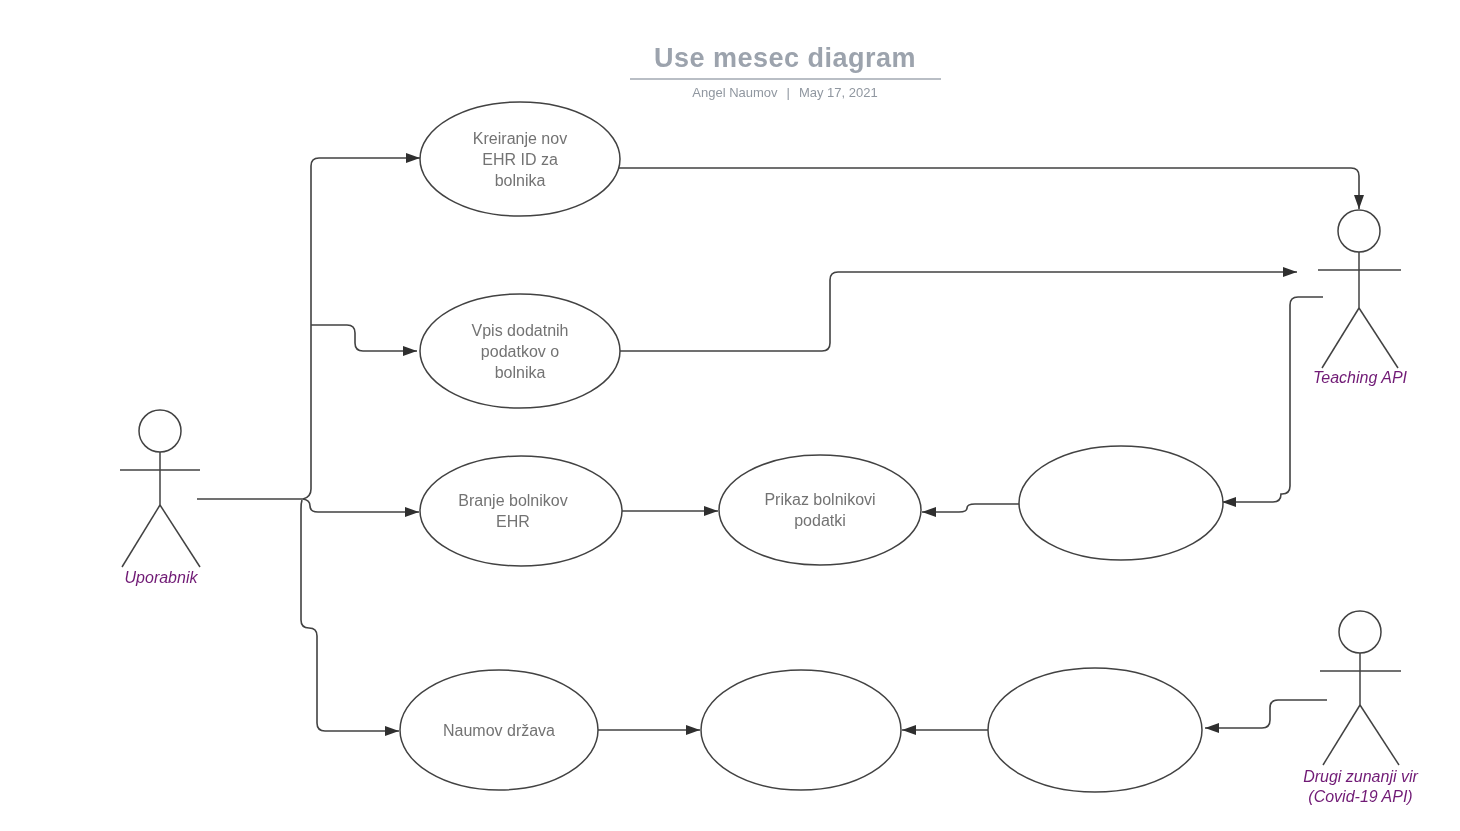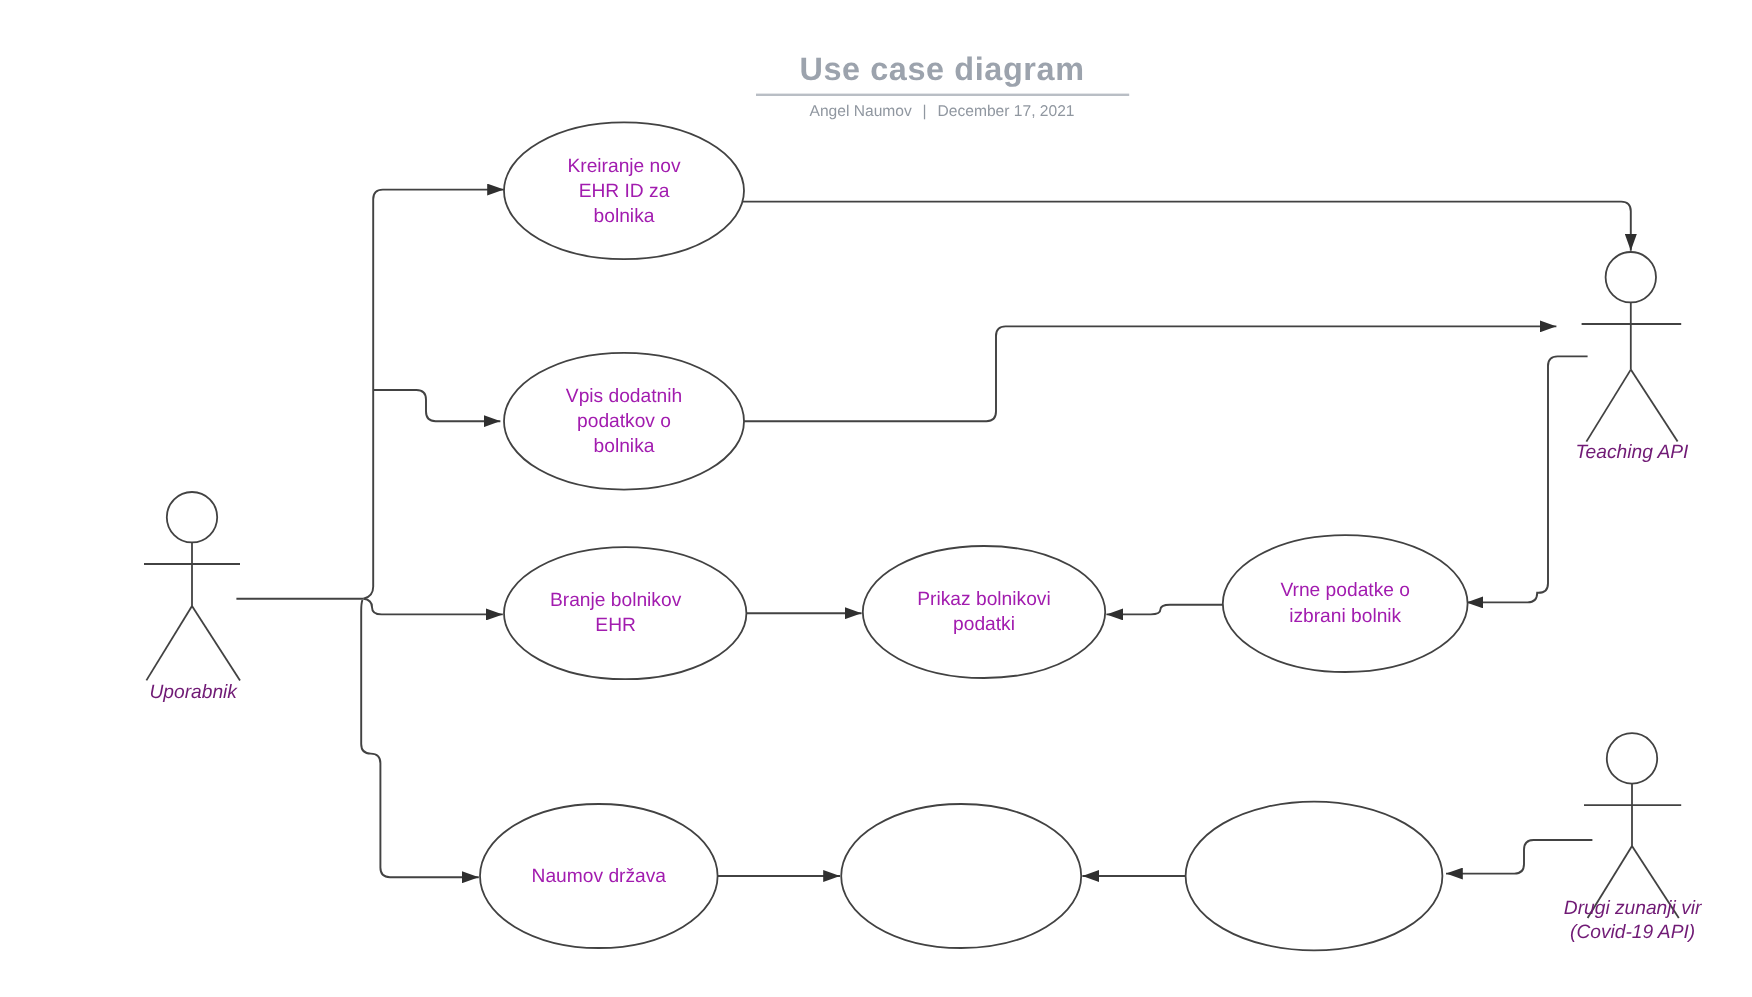--- a/index.html
+++ b/index.html
@@ -24,21 +24,21 @@
   }
   .subtitle {
     margin-top: 5px; font-size: 13px; color: #9097a0;
   }
   .subtitle .sep { margin: 0 9px; color: #9097a0; }
 
   
   .uc-label {
     position: absolute; display: flex; align-items: center; justify-content: center;
     text-align: center; white-space: pre-line;
-    font-size: 16px; line-height: 21px; color: #a21caf;
+    font-size: 16px; line-height: 21px; color: #737373;
   }
   
   .actor-label {
     position: absolute; text-align: center; white-space: pre-line;
     font-size: 16px; line-height: 20px; font-style: italic; color: #701a75;
   }
 </style>
 </head>
 <body>
 
@@ -97,39 +97,37 @@
         <circle cx="1360" cy="632" r="21"></circle>
         <path d="M 1360 653 L 1360 705"></path>
         <path d="M 1320 671 L 1401 671"></path>
         <path d="M 1360 705 L 1323 765"></path>
         <path d="M 1360 705 L 1399 765"></path>
       </g>
     </g>
   </svg>
 
   <div class="header">
-    <div class="title">Use case diagram</div>
+    <div class="title">Use mesec diagram</div>
     <div class="title-rule"></div>
     <div class="subtitle">
-      <span>Angel Naumov</span><span class="sep">|</span><span>December 17, 2021</span>
+      <span>Angel Naumov</span><span class="sep">|</span><span>May 17, 2021</span>
     </div>
   </div>
 
   <div class="uc-label" style="left:420px; top:102px; width:200px; height:114px;">Kreiranje nov
 EHR ID za
 bolnika</div>
   <div class="uc-label" style="left:420px; top:294px; width:200px; height:114px;">Vpis dodatnih
 podatkov o
 bolnika</div>
   <div class="uc-label" style="left:412px; top:456px; width:202px; height:110px;">Branje bolnikov
 EHR</div>
   <div class="uc-label" style="left:719px; top:455px; width:202px; height:110px;">Prikaz bolnikovi
 podatki</div>
-  <div class="uc-label" style="left:1019px; top:446px; width:204px; height:114px;">Vrne podatke o
-izbrani bolnik</div>
   <div class="uc-label" style="left:400px; top:670px; width:198px; height:120px;">Naumov država</div>
 
   <div class="actor-label" style="left:86px; top:568px; width:150px;">Uporabnik</div>
   <div class="actor-label" style="left:1285px; top:368px; width:150px;">Teaching API</div>
-  <div class="actor-label" style="left:1268px; top:748px; width:185px;">Drugi zunanji vir
+  <div class="actor-label" style="left:1268px; top:767px; width:185px;">Drugi zunanji vir
 (Covid-19 API)</div>
 
 </div>
 
 </body></html>

